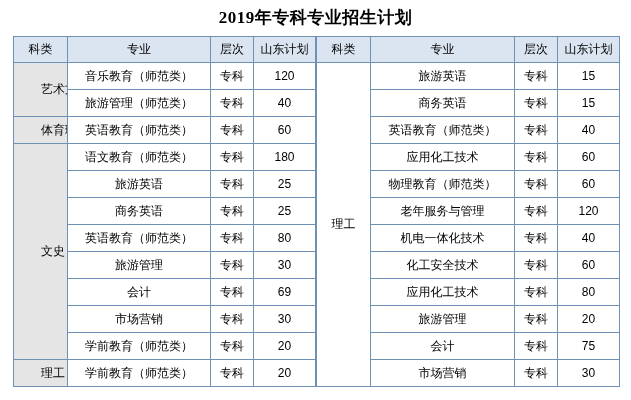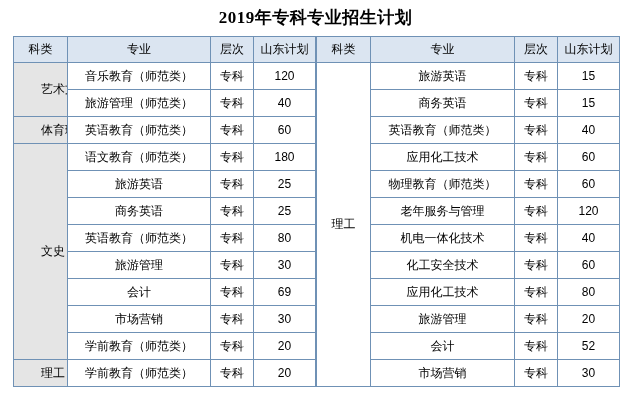--- a/index.html
+++ b/index.html
@@ -228,21 +228,21 @@
             <td>80</td>
           </tr>
           <tr>
             <td>旅游管理</td>
             <td>专科</td>
             <td>20</td>
           </tr>
           <tr>
             <td>会计</td>
             <td>专科</td>
-            <td>52</td>
+            <td>75</td>
           </tr>
           <tr>
             <td>市场营销</td>
             <td>专科</td>
             <td>30</td>
           </tr>
         </tbody>
     </table>
 
   </div>

